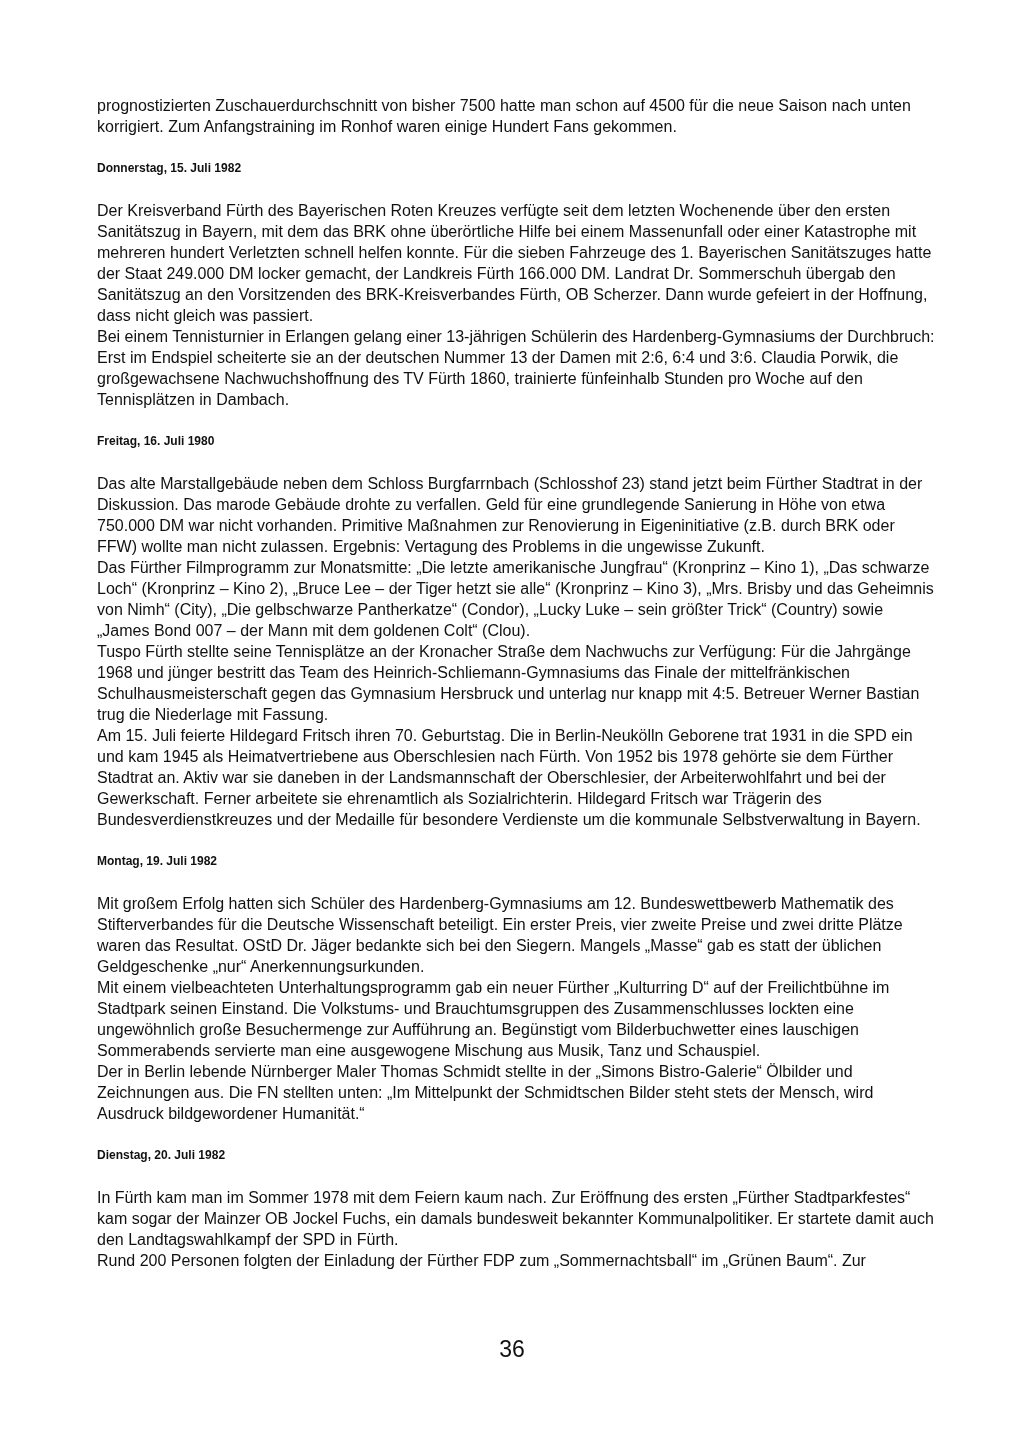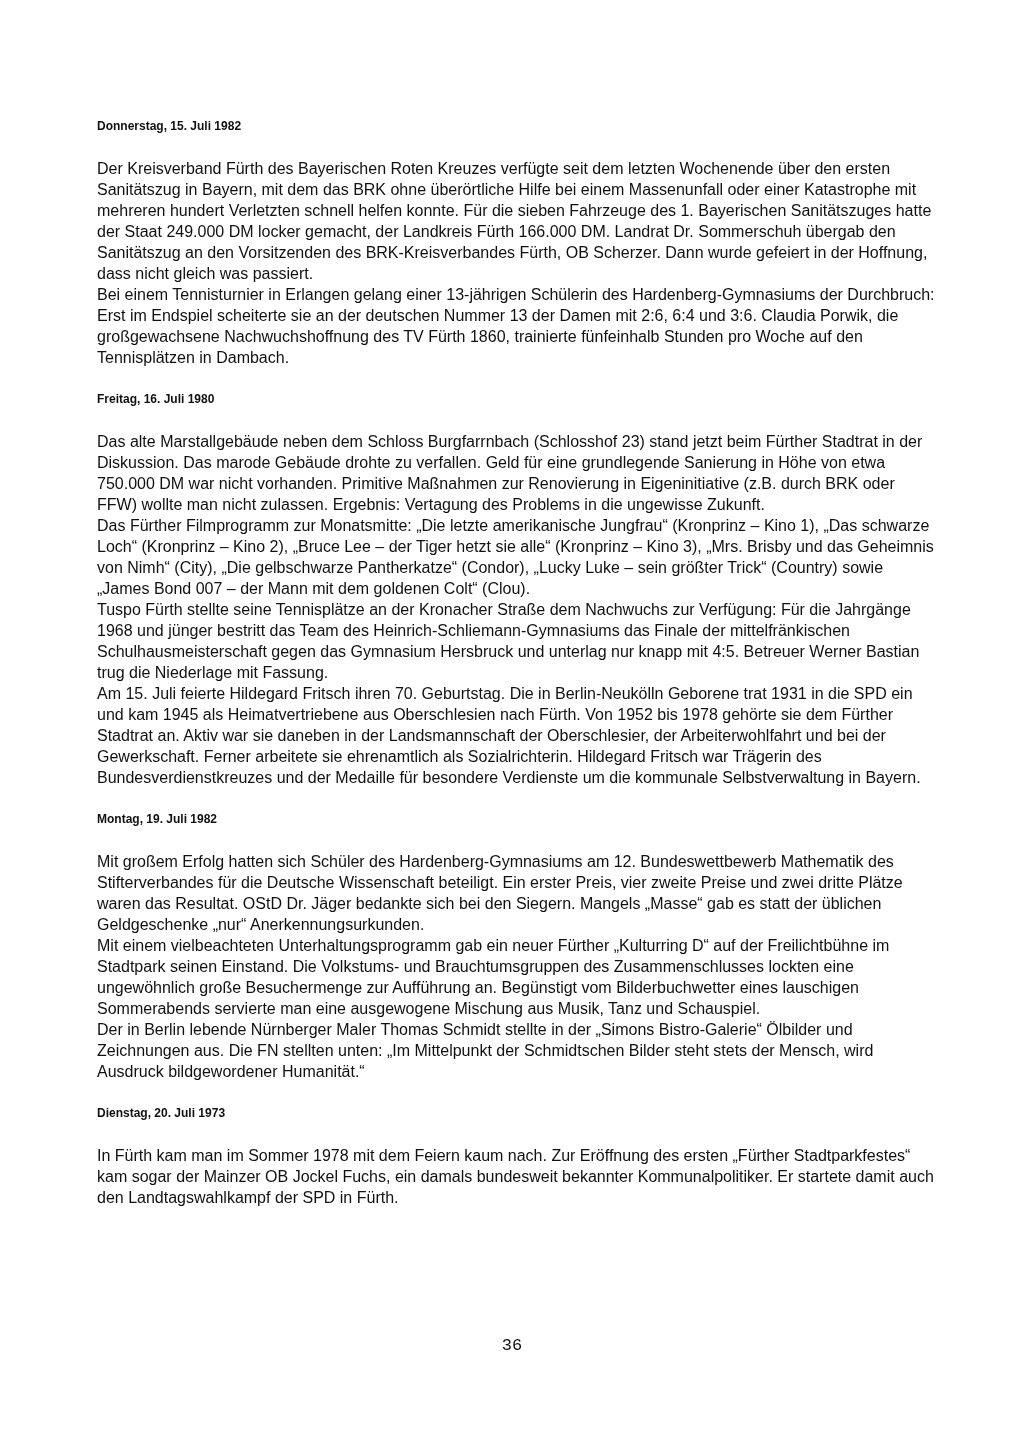--- a/index.html
+++ b/index.html
@@ -33,30 +33,31 @@
     font-size: 12px;
     line-height: 21px;
     margin: 21px 0 21px 0;
   }
   .page-number {
     position: absolute;
     left: 0;
     top: 1336px;
     width: 1024px;
     text-align: center;
-    font-family: Liberation Mono, monospace;
-    font-size: 17px;
+    font-family: Liberation Sans, sans-serif;
+    font-size: 23px;
     color: #111111;
   }
 </style>
 </head>
 <body>
 
 <div class="page-content">
 
+  <p class="para intro-para">prognostizierten Zuschauerdurchschnitt von bisher 7500 hatte man schon auf 4500 für die neue Saison nach unten korrigiert. Zum Anfangstraining im Ronhof waren einige Hundert Fans gekommen.</p>
 
   <div class="section">
     <div class="heading">Donnerstag, 15. Juli 1982</div>
     <p class="para">Der Kreisverband Fürth des Bayerischen Roten Kreuzes verfügte seit dem letzten Wochenende über den ersten Sanitätszug in Bayern, mit dem das BRK ohne überörtliche Hilfe bei einem Massenunfall oder einer Katastrophe mit mehreren hundert Verletzten schnell helfen konnte. Für die sieben Fahrzeuge des 1. Bayerischen Sanitätszuges hatte der Staat 249.000 DM locker gemacht, der Landkreis Fürth 166.000 DM. Landrat Dr. Sommerschuh übergab den Sanitätszug an den Vorsitzenden des BRK-Kreisverbandes Fürth, OB Scherzer. Dann wurde gefeiert in der Hoffnung, dass nicht gleich was passiert.</p>
     <p class="para">Bei einem Tennisturnier in Erlangen gelang einer 13-jährigen Schülerin des Hardenberg-Gymnasiums der Durchbruch: Erst im Endspiel scheiterte sie an der deutschen Nummer 13 der Damen mit 2:6, 6:4 und 3:6. Claudia Porwik, die großgewachsene Nachwuchshoffnung des TV Fürth 1860, trainierte fünfeinhalb Stunden pro Woche auf den Tennisplätzen in Dambach.</p>
   </div>
 
   <div class="section">
     <div class="heading">Freitag, 16. Juli 1980</div>
     <p class="para">Das alte Marstallgebäude neben dem Schloss Burgfarrnbach (Schlosshof 23) stand jetzt beim Fürther Stadtrat in der Diskussion. Das marode Gebäude drohte zu verfallen. Geld für eine grundlegende Sanierung in Höhe von etwa 750.000 DM war nicht vorhanden. Primitive Maßnahmen zur Renovierung in Eigeninitiative (z.B. durch BRK oder FFW) wollte man nicht zulassen. Ergebnis: Vertagung des Problems in die ungewisse Zukunft.</p>
@@ -69,19 +70,20 @@
   </div>
 
   <div class="section">
     <div class="heading">Montag, 19. Juli 1982</div>
     <p class="para">Mit großem Erfolg hatten sich Schüler des Hardenberg-Gymnasiums am 12. Bundeswettbewerb Mathematik des Stifterverbandes für die Deutsche Wissenschaft beteiligt. Ein erster Preis, vier zweite Preise und zwei dritte Plätze waren das Resultat. OStD Dr. Jäger bedankte sich bei den Siegern. Mangels „Masse“ gab es statt der üblichen Geldgeschenke „nur“ Anerkennungsurkunden.</p>
     <p class="para">Mit einem vielbeachteten Unterhaltungsprogramm gab ein neuer Fürther „Kulturring D“ auf der Freilichtbühne im Stadtpark seinen Einstand. Die Volkstums- und Brauchtumsgruppen des Zusammenschlusses lockten eine ungewöhnlich große Besuchermenge zur Aufführung an. Begünstigt vom Bilderbuchwetter eines lauschigen Sommerabends servierte man eine ausgewogene Mischung aus Musik, Tanz und Schauspiel.</p>
     <p class="para">Der in Berlin lebende Nürnberger Maler Thomas Schmidt stellte in der „Simons Bistro-Galerie“ Ölbilder und Zeichnungen aus. Die FN stellten unten: „Im Mittelpunkt der Schmidtschen Bilder steht stets der Mensch, wird Ausdruck bildgewordener Humanität.“</p>
   </div>
 
   <div class="section">
-    <div class="heading">Dienstag, 20. Juli 1973</div>
+    <div class="heading">Dienstag, 20. Juli 1982</div>
     <p class="para">In Fürth kam man im Sommer 1978 mit dem Feiern kaum nach. Zur Eröffnung des ersten „Fürther Stadtparkfestes“ kam sogar der Mainzer OB Jockel Fuchs, ein damals bundesweit bekannter Kommunalpolitiker. Er startete damit auch den Landtagswahlkampf der SPD in Fürth.</p>
+    <p class="para">Rund 200 Personen folgten der Einladung der Fürther FDP zum „Sommernachtsball“ im „Grünen Baum“. Zur</p>
   </div>
 
 </div>
 
 <div class="page-number">36</div>
 
 </body></html>

